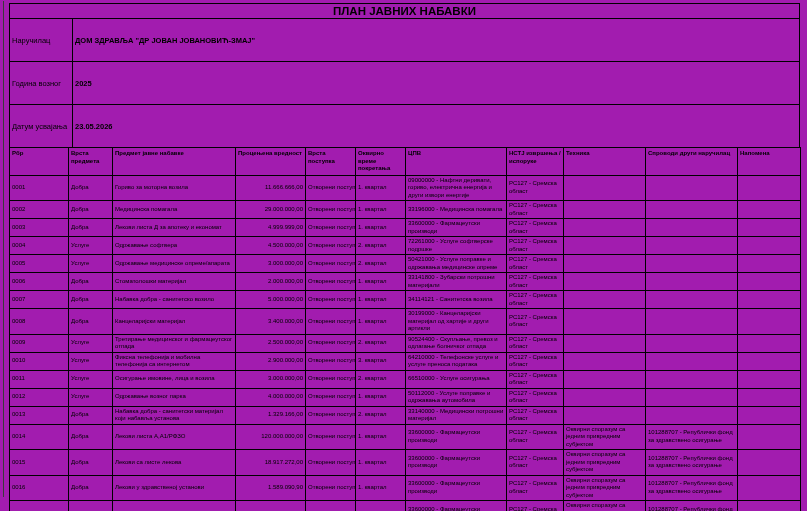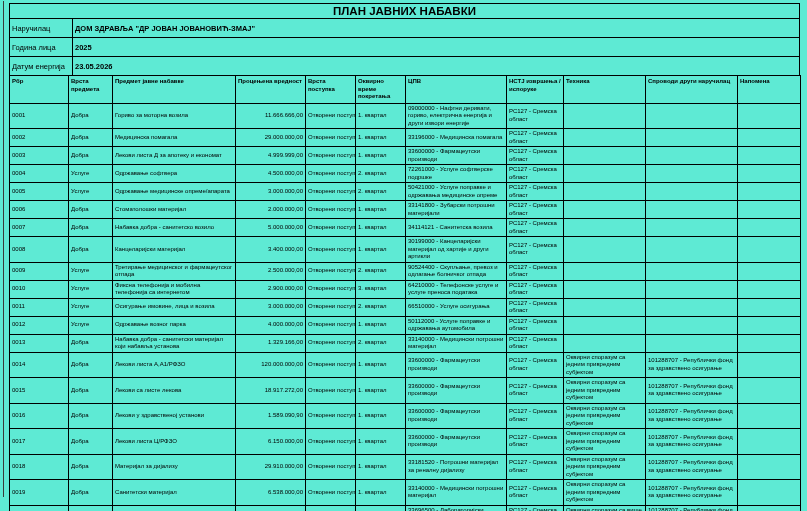--- a/index.html
+++ b/index.html
@@ -1,38 +1,38 @@
 <!DOCTYPE html>
 <html><head>
 <meta charset="utf-8">
 <style>
   html,body{margin:0;padding:0;}
   body{background:#e8e8e8;}
   .page{
     position:relative;
     width:807px;height:511px;
-    background:#5eead4;
+    background:#a21caf;
     font-family:"Liberation Sans", sans-serif;
     color:#000;
     overflow:hidden;
   }
   .edge-line{
     position:absolute;left:3px;top:1px;width:1px;height:496px;
     background:#3a3a3a;
   }
   .doc{position:absolute;left:9px;top:3px;width:792px;}
   table{border-collapse:collapse;table-layout:fixed;width:791px;}
   .title-table td{
     border:1px solid #000;
     text-align:center;font-weight:bold;font-size:11.5px;
     padding:1px 2px;height:12px;
   }
   .meta-table{margin-top:-1px;}
   .meta-table td{
-    border:1px solid #000;font-size:7.5px;padding:4px 2px;height:10px;
+    border:1px solid #000;font-size:7.5px;padding:16px 2px;height:10px;
     vertical-align:middle;white-space:nowrap;overflow:hidden;
   }
   .meta-table td.meta-value{font-weight:bold;}
   .main-table{margin-top:-1px;}
   .main-table th{
     border:1px solid #000;font-size:6px;font-weight:bold;
     text-align:left;vertical-align:top;padding:2px 2px;height:20px;
     line-height:1.25;
   }
   .main-table td{
@@ -65,27 +65,27 @@
           <col>
         </colgroup>
       <tbody>
 
           <tr>
             <td class="meta-label">Наручилац</td>
             <td class="meta-value">ДОМ ЗДРАВЉА "ДР ЈОВАН ЈОВАНОВИЋ-ЗМАЈ"</td>
           </tr>
 
           <tr>
-            <td class="meta-label">Година лица</td>
+            <td class="meta-label">Година возног</td>
             <td class="meta-value">2025</td>
           </tr>
 
 
           <tr>
-            <td class="meta-label">Датум енергија</td>
+            <td class="meta-label">Датум усвајања</td>
             <td class="meta-value">23.05.2026</td>
           </tr>
         </tbody>
     </table>
 
     <table class="main-table">
       <colgroup>
         <col style="width:59px">
           <col style="width:44px">
           <col style="width:123px">

